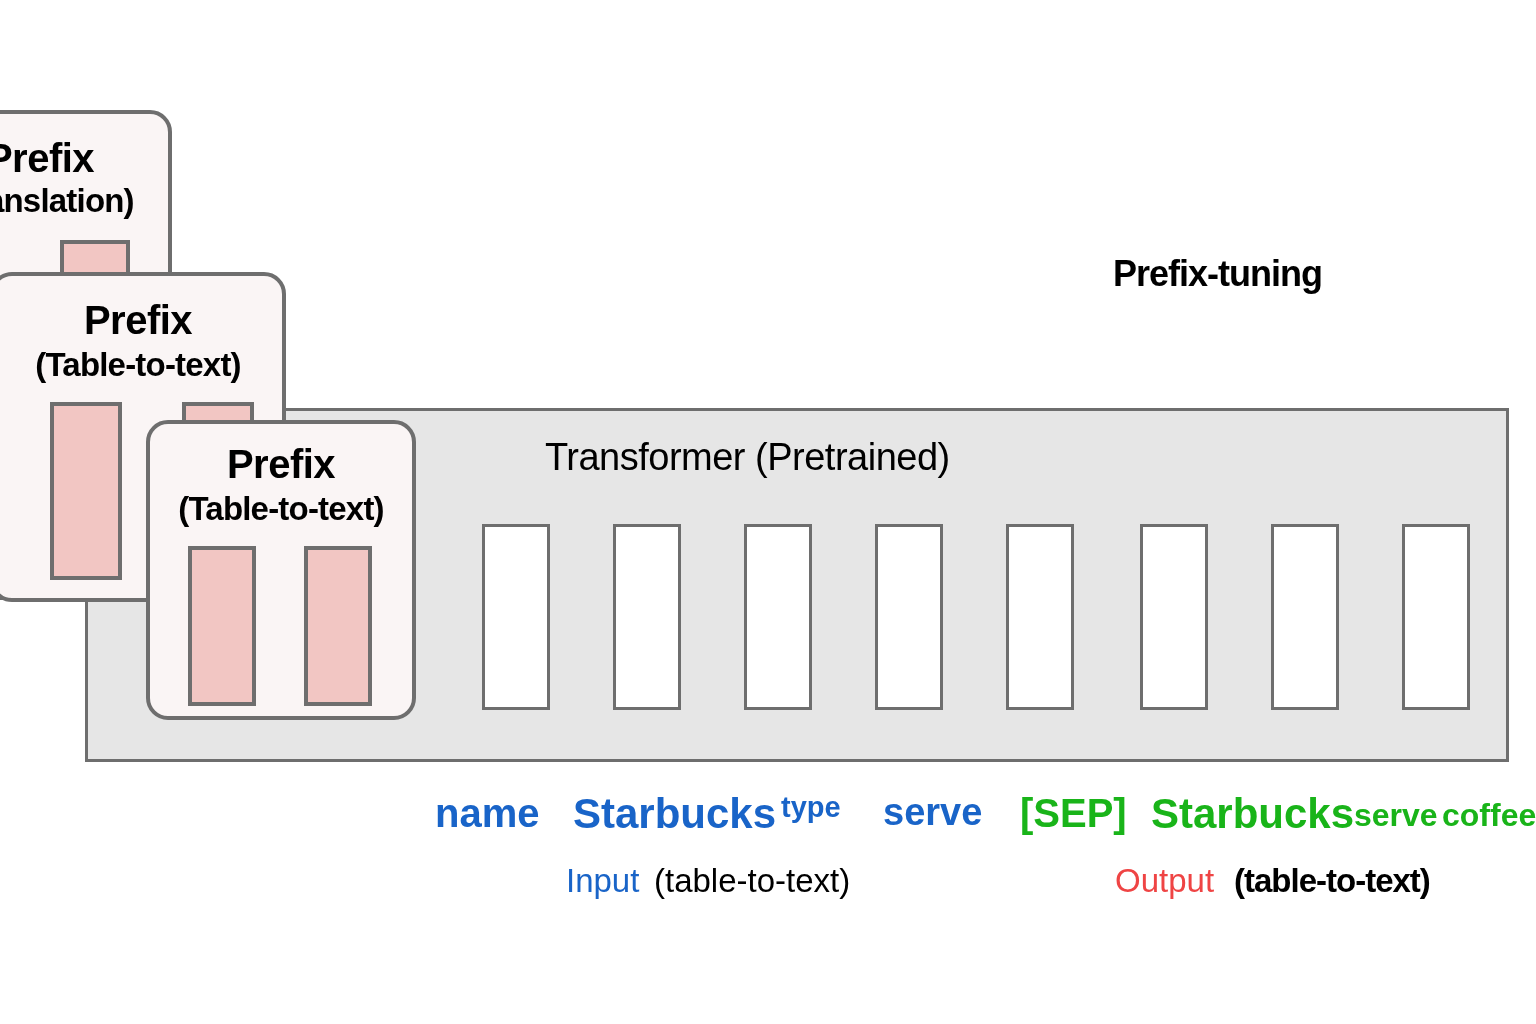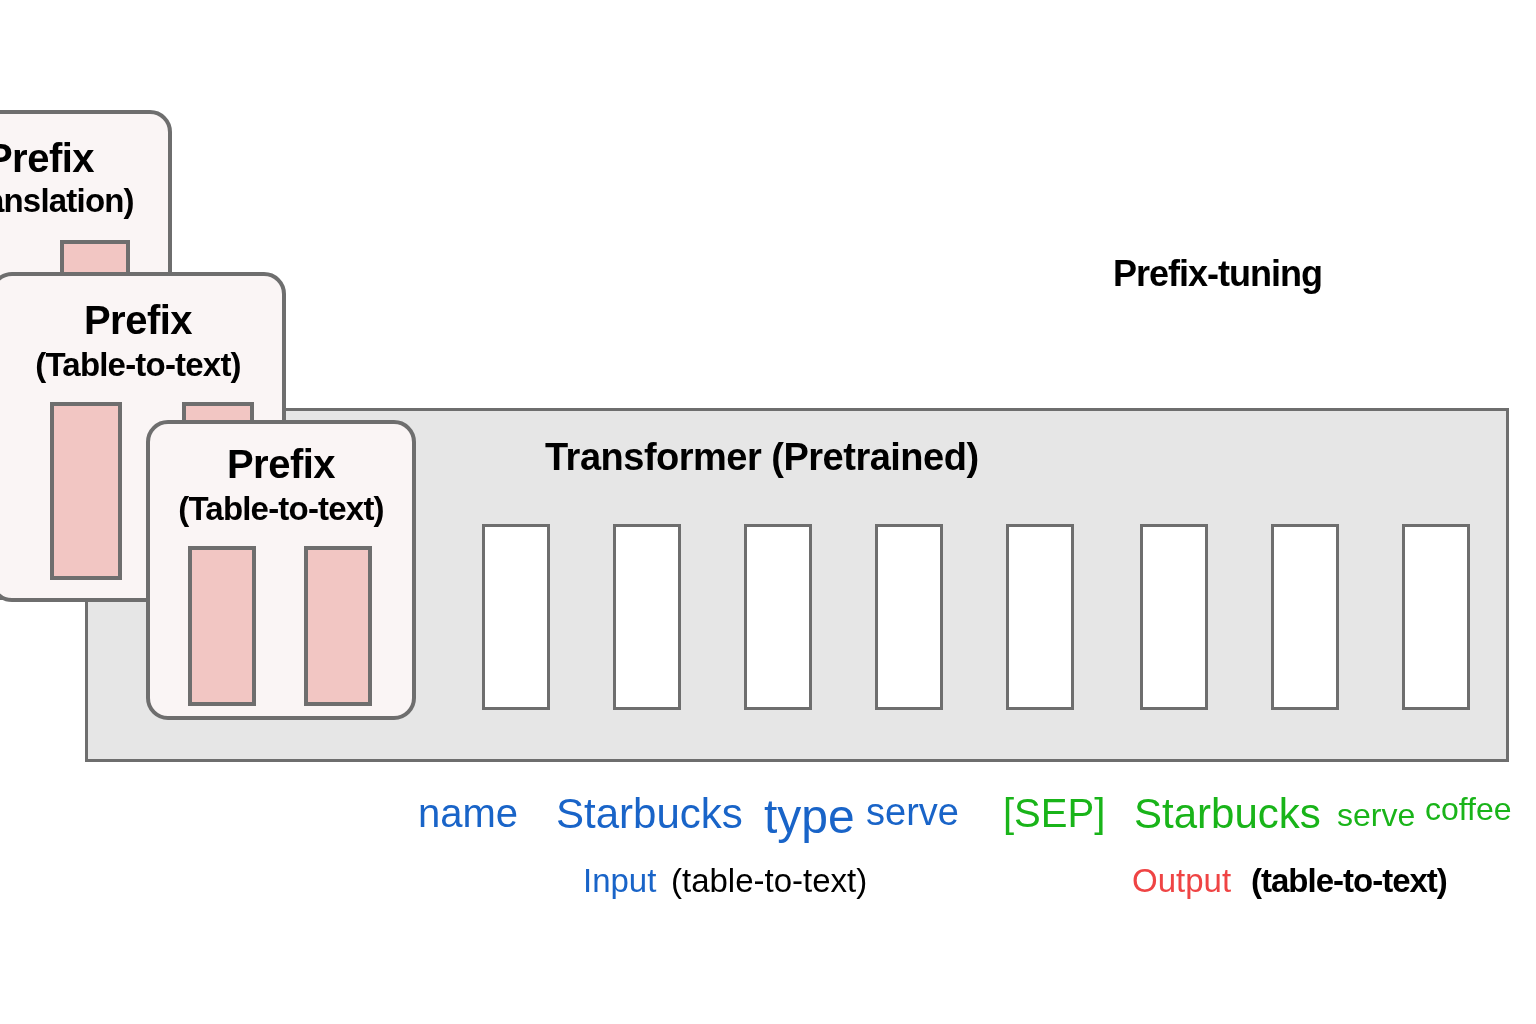--- a/index.html
+++ b/index.html
@@ -25,21 +25,21 @@
     height: 354px;
     background: #e6e6e6;
     border: 3px solid #6e6e6e;
     box-sizing: border-box;
   }
   #transformer-title {
     position: absolute;
     left: 545px;
     top: 436px;
     font-size: 38px;
-    font-weight: bold;
+    font-weight: normal;
     color: #000000;
     letter-spacing: -0.5px;
     white-space: nowrap;
   }
   .token-box {
     position: absolute;
     top: 524px;
     width: 68px;
     height: 186px;
     background: #ffffff;
@@ -134,30 +134,31 @@
   
   #sequence-row {
     position: absolute;
     left: 0;
     top: 793px;
     width: 1536px;
     height: 46px;
   }
   .seq-tok {
     position: absolute;
-    font-weight: normal;
+    font-weight: bold;
     white-space: nowrap;
     line-height: 1;
+    margin-left: 17px;
   }
   .seq-in  { color: #1964c8; }
   .seq-out { color: #19b419; }
 
   #caption-row {
     position: absolute;
-    left: 17px;
+    left: 0;
     top: 864px;
     width: 1220px;
     height: 44px;
     padding-left: 24px;
   }
   .caption {
     position: absolute;
     white-space: nowrap;
     font-size: 33px;
     line-height: 1;
@@ -201,27 +202,27 @@
   <div class="prefix-sub">(Table-to-text)</div>
   <div class="prefix-bar bar-left"></div>
   <div class="prefix-bar bar-right"></div>
 </div>
 
 <div id="page-title">Prefix-tuning</div>
 
 <div id="sequence-row">
   <span class="seq-tok seq-in" style="left:418px;  font-size:40px;">name</span>
   <span class="seq-tok seq-in" style="left:556px;  font-size:42px;">Starbucks</span>
-  <span class="seq-tok seq-in" style="left:764px;  font-size:48px;">type</span>
+  <span class="seq-tok seq-in" style="left:764px;  font-size:29px;">type</span>
   <span class="seq-tok seq-in" style="left:866px;  font-size:38px;">serve</span>
 
   <span class="seq-tok seq-out" style="left:1003px; font-size:40px;">[SEP]</span>
   <span class="seq-tok seq-out" style="left:1134px; font-size:42px;">Starbucks</span>
   <span class="seq-tok seq-out" style="left:1337px; font-size:32px; top:6px;">serve</span>
-  <span class="seq-tok seq-out" style="left:1425px; font-size:32px; top:0;">coffee</span>
+  <span class="seq-tok seq-out" style="left:1425px; font-size:32px; top:6px;">coffee</span>
 </div>
 
 <div id="caption-row">
   <span class="caption caption-lead-in" style="left:566px;">Input</span>
   <span class="caption caption-tail-in" style="left:654px;"> (table-to-text)</span>
 
   <span class="caption caption-lead-out" style="left:1115px;">Output</span>
   <span class="caption caption-tail-out" style="left:1234px;"> (table-to-text)</span>
 </div>
 

